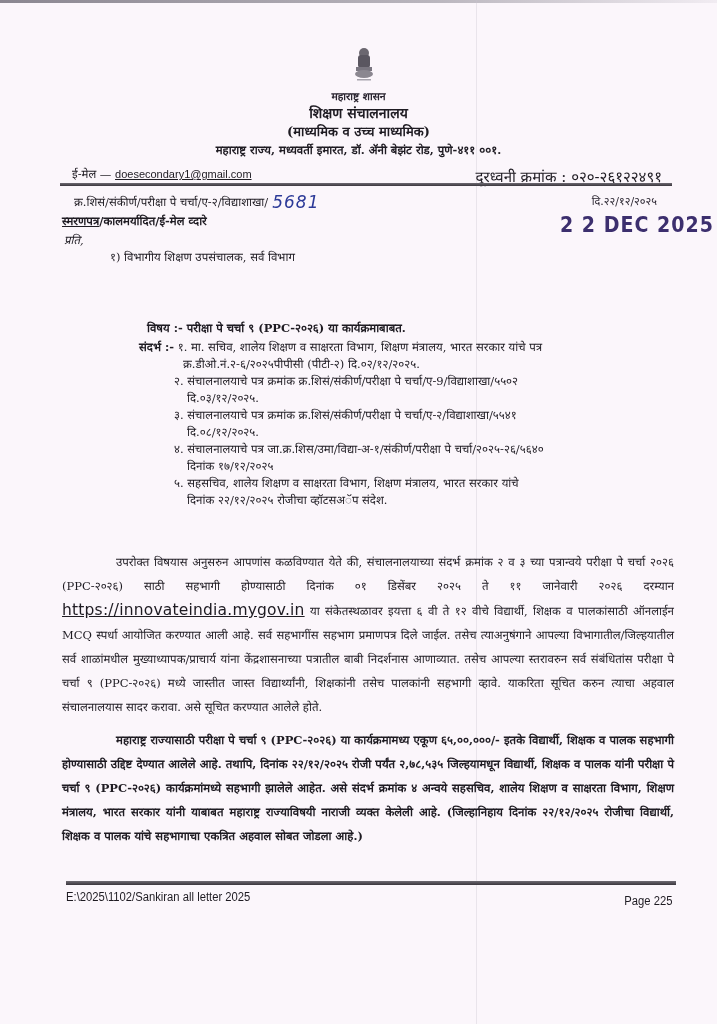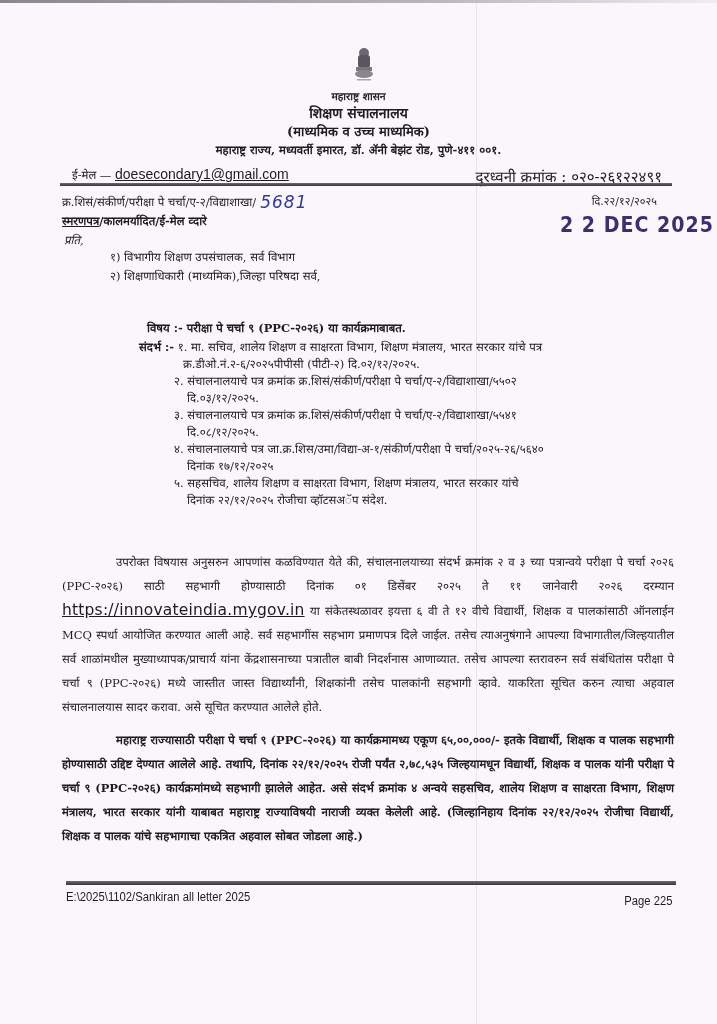--- a/index.html
+++ b/index.html
@@ -22,33 +22,33 @@
   }
   .h1 { top: 89px; font-size: 10.5px; font-weight: bold; color: #2a2530; }
   .h2 { top: 103px; font-size: 14px; font-weight: bold; }
   .h3 { top: 122px; font-size: 13px; font-weight: bold; }
   .h4 { top: 142px; font-size: 11.5px; font-weight: bold; }
 
   .row-email {
     position: absolute; left: 72px; top: 166px; font-size: 11.5px; white-space: nowrap;
   }
   .email-link {
-    font-family: "Liberation Sans", sans-serif; font-size: 14px; text-decoration: underline;
+    font-family: "Liberation Sans", sans-serif; font-size: 11px; text-decoration: underline;
     color: #1e1b22;
   }
   .phone {
     position: absolute; right: 55px; top: 166px; font-size: 15px; white-space: nowrap; margin-left: 8px;
   }
   .rule {
     position: absolute; left: 60px; width: 612px; height: 3px;
     background: linear-gradient(to bottom, #6e6a72, #3a363d);
   }
   .rule-top { top: 183px; }
   .refno {
-    position: absolute; left: 62px; top: 192px; font-size: 11.5px; white-space: nowrap; text-align: center;
+    position: absolute; left: 74px; top: 192px; font-size: 11.5px; white-space: nowrap; text-align: center;
   }
   .hand {
     font-family: "DejaVu Sans", sans-serif; font-style: italic; color: #2c3a98;
     font-size: 17px; letter-spacing: 1px; margin-left: 4px; vertical-align: -2px;
   }
   .datetext {
     position: absolute; right: 60px; top: 193px; font-size: 11px; white-space: nowrap; color: #2a2530;
   }
   .stamp {
     position: absolute; left: 560px; top: 213px; font-family: "DejaVu Sans", sans-serif;
@@ -133,32 +133,31 @@
 <div class="datetext">दि.२२/१२/२०२५</div>
 <div class="stamp">2 2 DEC 2025</div>
 
 <div class="memo">
   <span class="u">स्मरणपत्र</span><span>/कालमर्यादित/ई-मेल व्दारे</span>
 </div>
 
 <div class="prati">प्रति,</div>
 <div class="to-list">
   <div>१)  विभागीय शिक्षण उपसंचालक, सर्व विभाग</div>
-  <div>२)  शिक्षणाधिकारी (माध्यमिक),जिल्हा परिषदा सर्व,</div>
 </div>
 
 <div class="subject">विषय :- परीक्षा पे चर्चा ९ (PPC-२०२६) या कार्यक्रमाबाबत.</div>
 
 <div class="refs">
   <div class="ref-item">
     <div class="ref-line"><span class="ref-label">संदर्भ :-</span> <span>१. मा. सचिव, शालेय शिक्षण व साक्षरता विभाग, शिक्षण मंत्रालय, भारत सरकार यांचे पत्र</span></div>
     <div class="ref-line ref-cont">क्र.डीओ.नं.२-६/२०२५पीपीसी (पीटी-२) दि.०२/१२/२०२५.</div>
   </div>
   <div class="ref-item">
-    <div class="ref-line ref-sub">२. संचालनालयाचे पत्र क्रमांक क्र.शिसं/संकीर्ण/परीक्षा पे चर्चा/ए-२/विद्याशाखा/५५०२</div>
+    <div class="ref-line ref-sub">२. संचालनालयाचे पत्र क्रमांक क्र.शिसं/संकीर्ण/परीक्षा पे चर्चा/ए-9/विद्याशाखा/५५०२</div>
     <div class="ref-line ref-sub-cont">दि.०३/१२/२०२५.</div>
   </div>
   <div class="ref-item">
     <div class="ref-line ref-sub">३. संचालनालयाचे पत्र क्रमांक क्र.शिसं/संकीर्ण/परीक्षा पे चर्चा/ए-२/विद्याशाखा/५५४१</div>
     <div class="ref-line ref-sub-cont">दि.०८/१२/२०२५.</div>
   </div>
   <div class="ref-item">
     <div class="ref-line ref-sub">४. संचालनालयाचे पत्र जा.क्र.शिस/उमा/विद्या-अ-१/संकीर्ण/परीक्षा पे चर्चा/२०२५-२६/५६४०</div>
     <div class="ref-line ref-sub-cont">दिनांक १७/१२/२०२५</div>
   </div>

